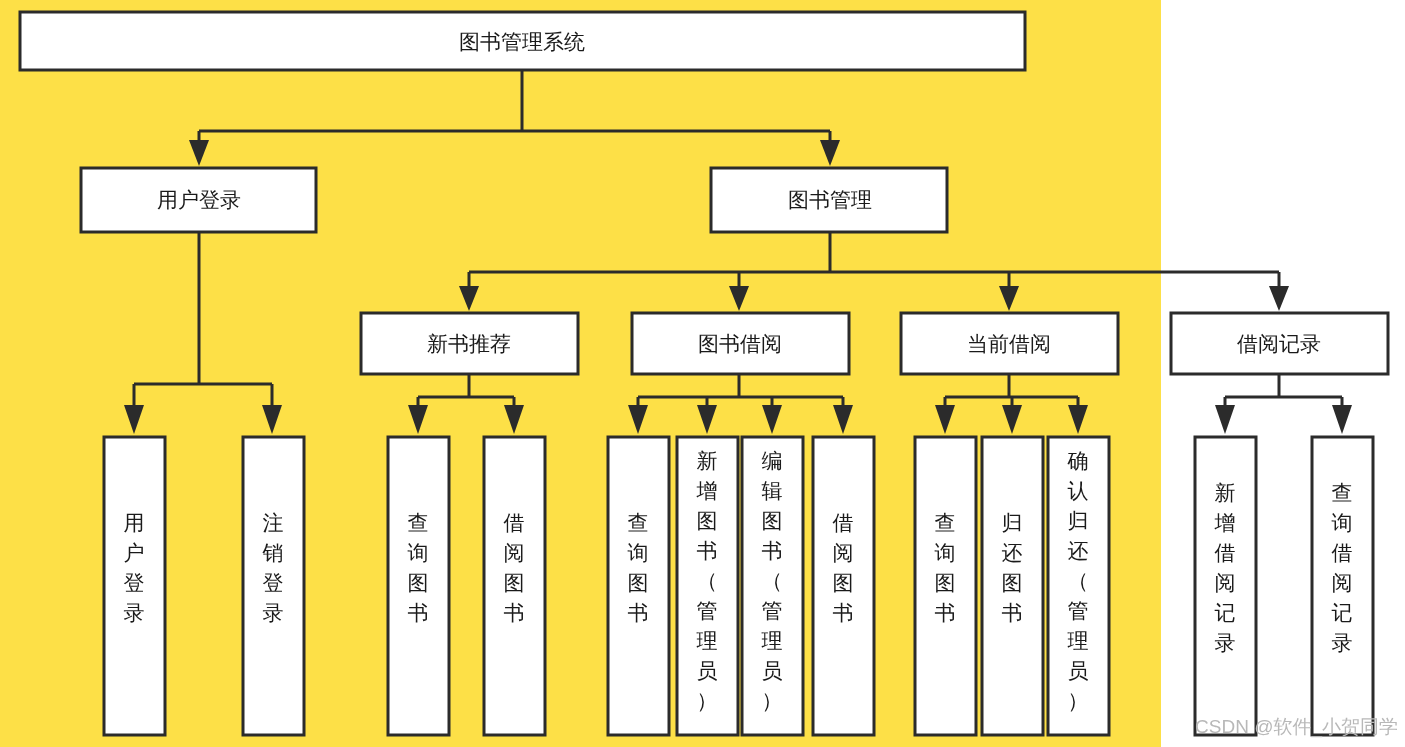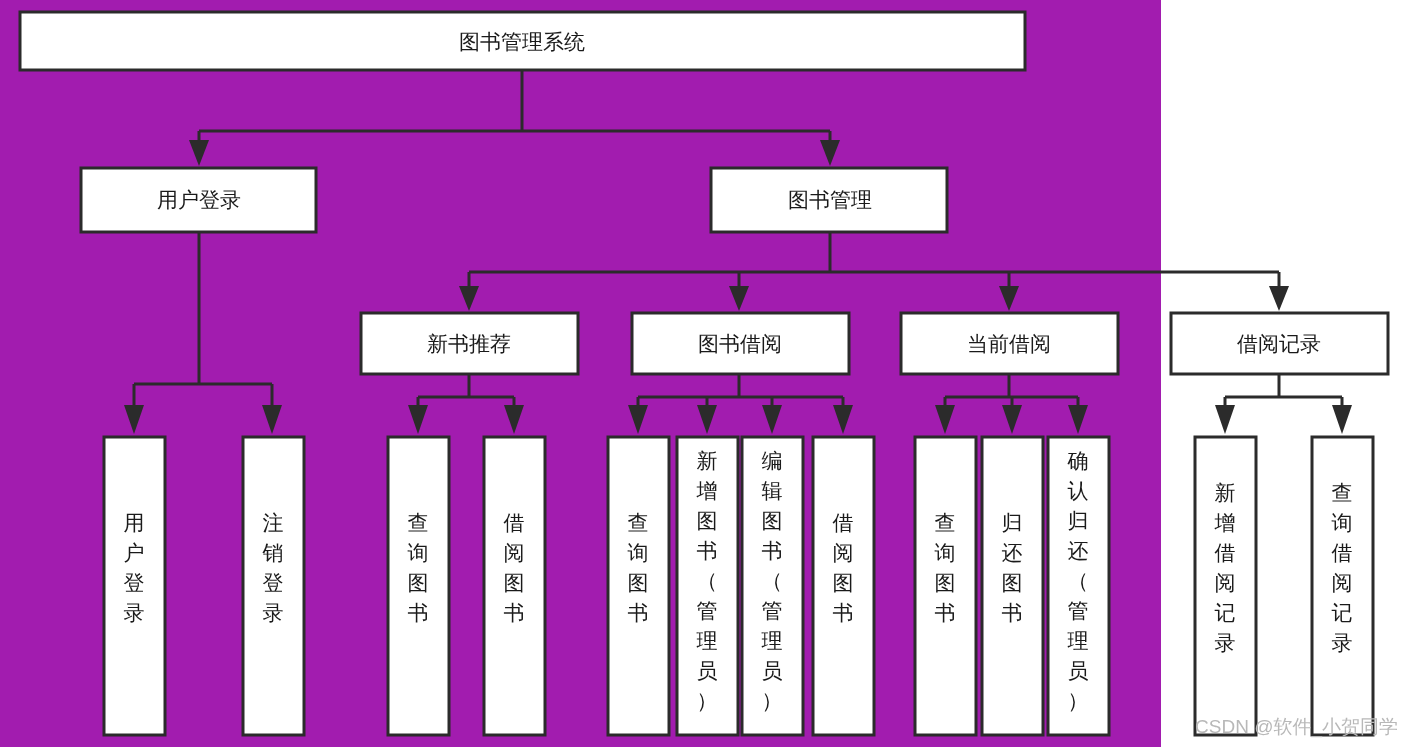--- a/index.html
+++ b/index.html
@@ -11,21 +11,21 @@
   body {
     width: 1405px;
     height: 747px;
     font-family: "Liberation Sans", "DejaVu Sans", sans-serif;
     overflow: hidden;
   }
   #diagram-root {
     position: relative;
     width: 1161px;
     height: 747px;
-    background: #a21caf;
+    background: #fde047;
   }
   svg#flow-svg {
     position: absolute;
     left: 0;
     top: 0;
     width: 1405px;
     height: 747px;
     display: block;
   }
   .node-box {

